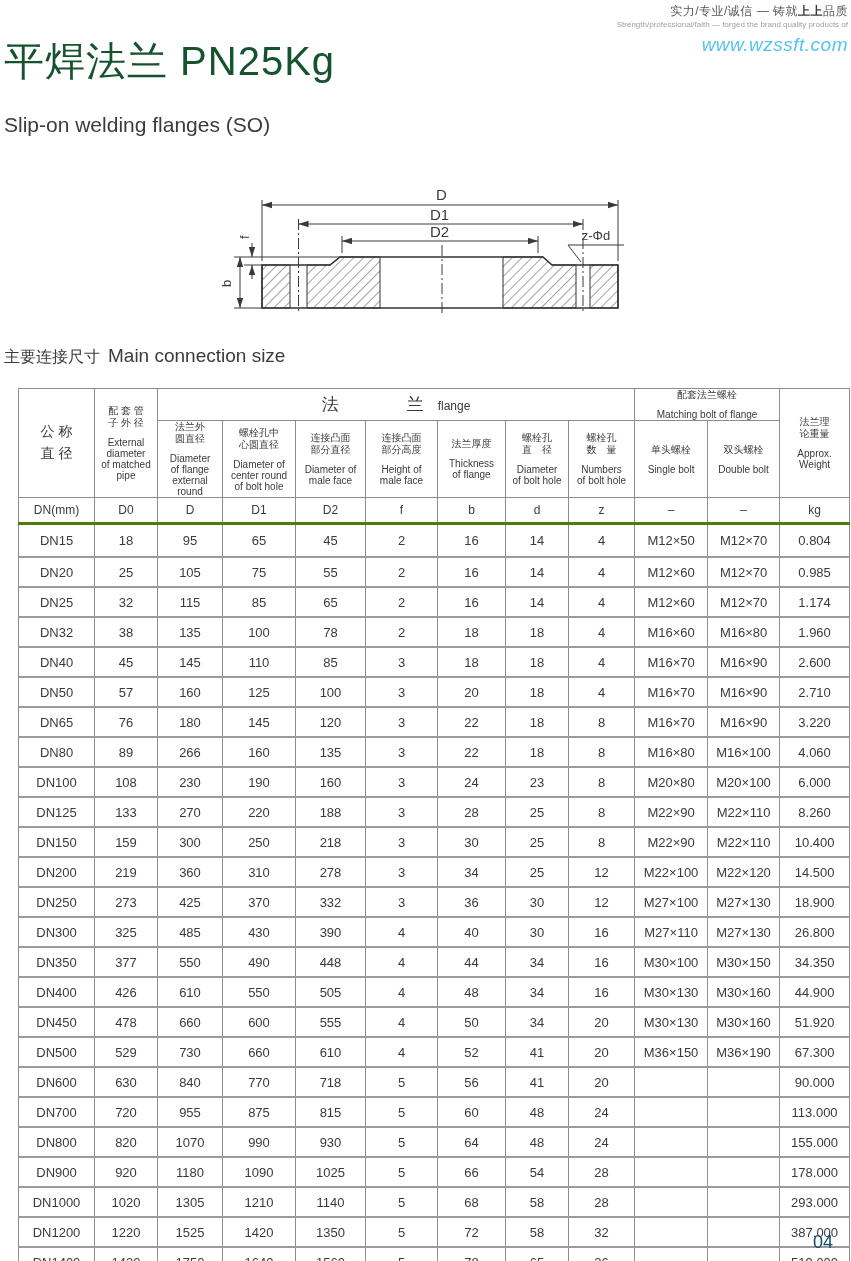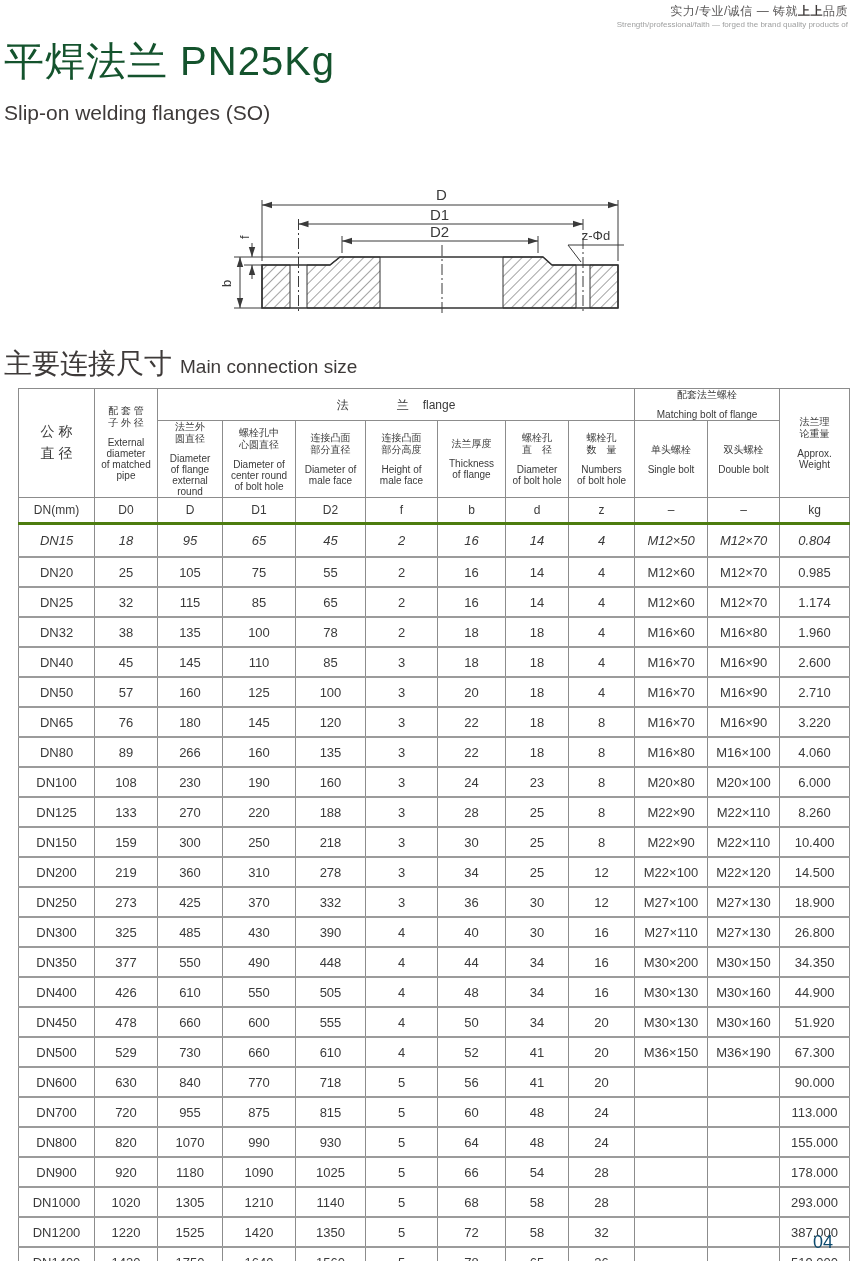--- a/index.html
+++ b/index.html
@@ -7,60 +7,61 @@
         font-family:"Liberation Sans", sans-serif;color:#3e3a39;}
   
   .slogan{position:absolute;top:4px;right:3px;text-align:right;line-height:1.25;}
   .slogan-cn{font-size:12px;color:#595757;letter-spacing:.5px;}
   .slogan-cn .bold{font-weight:bold;color:#3e3a39;}
   .slogan-en{font-size:8px;color:#9fa0a0;margin-top:1px;}
   .website{font-size:19px;color:#54c3f1;font-style:italic;margin-top:3px;font-weight:500;letter-spacing:.5px;}
   
   .title-block{position:absolute;left:4px;top:34px;}
   .title-cn{font-size:40px;font-weight:400;letter-spacing:1px;color:#14532d;}
-  .title-en{font-size:21px;font-weight:400;color:#3e3a39;margin-top:12px;}
+  .title-en{font-size:21px;font-weight:400;color:#3e3a39;margin-top:24px;}
   
   .diagram{position:absolute;left:200px;top:183px;}
   .diagram text{font-family:"Liberation Sans",sans-serif;fill:#3a3a3a;}
   
   .section-title{position:absolute;left:4px;top:345px;}
-  .section-cn{font-size:28px;color:#3e3a39;}
+  .section-cn{font-size:16px;color:#3e3a39;}
   .section-en{font-size:19px;color:#3e3a39;margin-left:8px;}
   
   .flange-table{position:absolute;left:18px;top:388px;}
   table{border-collapse:collapse;table-layout:fixed;width:831px;border:1px solid #777;}
   col.c0{width:76px}col.c1{width:63px}col.c2{width:65px}col.c3{width:73px}
   col.c4{width:70px}col.c5{width:72px}col.c6{width:68px}col.c7{width:63px}
   col.c8{width:66px}col.c9{width:73px}col.c10{width:72px}col.c11{width:70px}
   th,td{border:1px solid #8c8c8c;text-align:center;vertical-align:middle;
         padding:0;color:#3a3a3a;font-weight:normal;overflow:hidden;}
   thead tr.group-row{height:24px;}
   thead tr.sub-row{height:76px;}
   .cn{font-size:10px;line-height:1.2;white-space:pre-line;}
   .cn.big{font-size:14px;line-height:1.55;}
   .en{font-size:10px;line-height:1.1;margin-top:8px;white-space:pre-line;color:#3a3a3a;}
-  .group-cn{font-size:12px;}
+  .group-cn{font-size:17px;}
   .group-en-inline{font-size:12px;margin-left:14px;text-align:center;}
   tr.units td{height:24px;font-size:12px;border-bottom:3px solid #4d7c0f;}
   tbody td{height:28px;font-size:13px;
            border-top:2px solid #9b9b9b;border-bottom:2px solid #9b9b9b;
            border-left:1px solid #8c8c8c;border-right:1px solid #8c8c8c;}
-  tbody tr.row-first td{height:31px;padding-top:0;font-style:italic;}
+  tbody tr.row-first td{height:31px;padding-top:0;}
   tbody tr:last-child td{border-bottom:2px solid #4a4a4a;}
   
   .page-number{position:absolute;right:18px;bottom:8px;font-size:18px;color:#0c4a6e;}
 </style>
 </head>
 <body>
 
 <div class="page">
 
   <div class="slogan">
     <div class="slogan-cn"><span>实力/专业/诚信 — 铸就</span><span class="bold">上上</span><span>品质</span></div>
     <div class="slogan-en">Strength/professional/faith — forged the brand quality products of</div>
+    <div class="website">www.wzssft.com</div>
   </div>
 
   <div class="title-block">
     <div class="title-cn">平焊法兰 PN25Kg</div>
     <div class="title-en">Slip-on welding flanges (SO)</div>
   </div>
 
   <div class="diagram">
     <svg width="480" height="148" viewBox="0 0 480 148">
       <defs>
@@ -430,21 +431,21 @@
           <tr>
             <td>DN350</td>
             <td>377</td>
             <td>550</td>
             <td>490</td>
             <td>448</td>
             <td>4</td>
             <td>44</td>
             <td>34</td>
             <td>16</td>
-            <td>M30×200</td>
+            <td>M30×100</td>
             <td>M30×150</td>
             <td>34.350</td>
           </tr>
           <tr>
             <td>DN400</td>
             <td>426</td>
             <td>610</td>
             <td>550</td>
             <td>505</td>
             <td>4</td>

